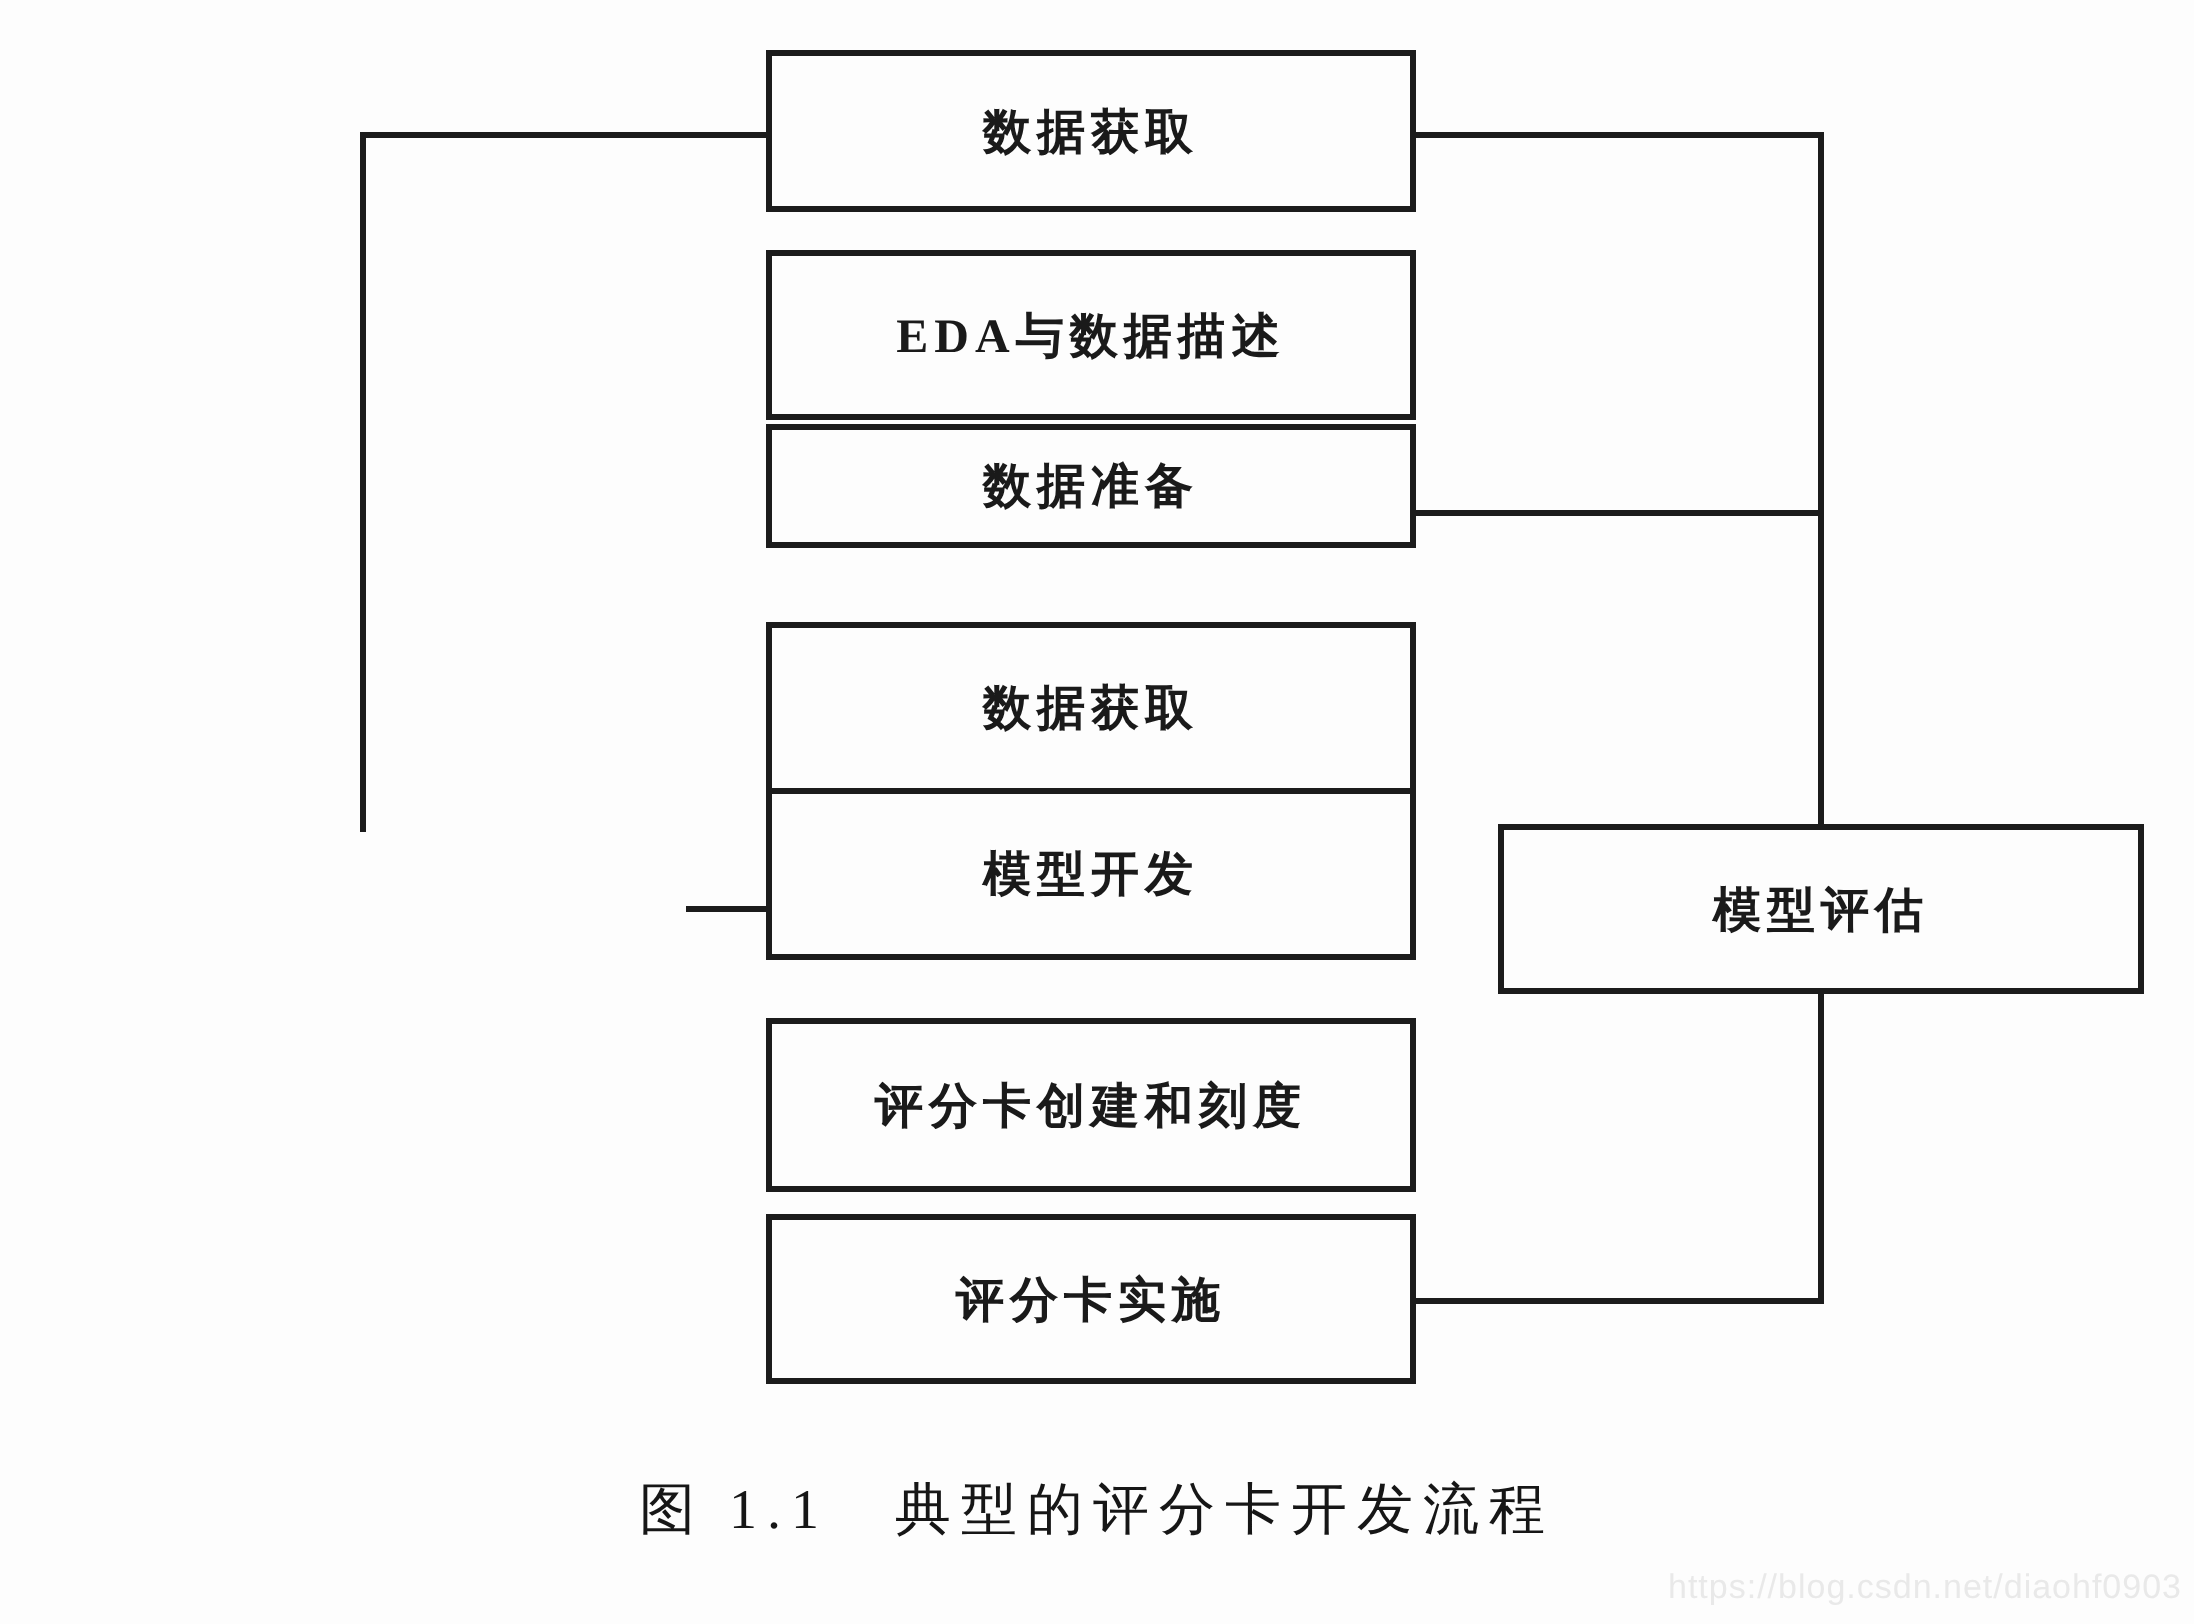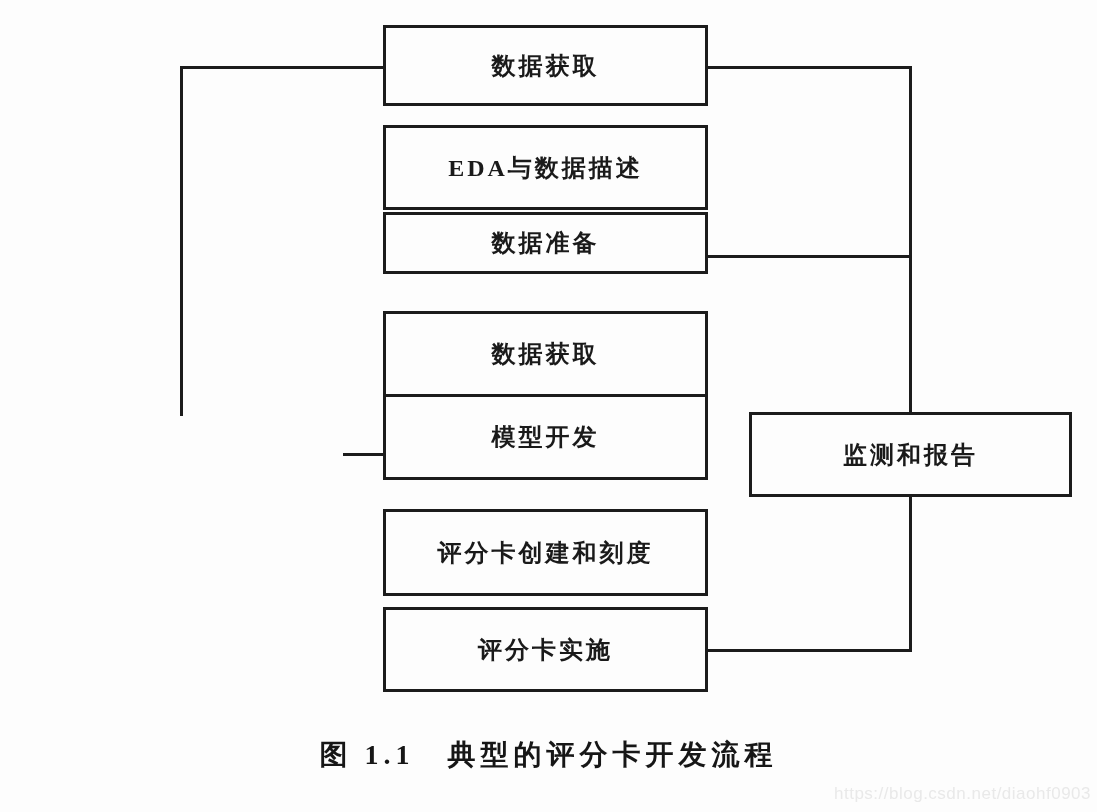--- a/index.html
+++ b/index.html
@@ -38,21 +38,21 @@
     background: #1c1c1c;
     z-index: 1;
   }
   .caption {
     position: absolute;
     left: 0;
     top: 736px;
     width: 100%;
     text-align: center;
     font-size: 28px;
-    font-weight: bold;
+    font-weight: normal;
     color: #161616;
     letter-spacing: 5px;
   }
   .watermark {
     position: absolute;
     top: 784px;
     right: 6px;
     font-size: 17px;
     color: #e9e9e9;
     letter-spacing: 0.5px;
@@ -90,20 +90,20 @@
     <span>模型开发</span>
   </div>
   <div class="flow-box center-box" style="top:509px; height:87px;">
     <span>评分卡创建和刻度</span>
   </div>
   <div class="flow-box center-box" style="top:607px; height:85px;">
     <span>评分卡实施</span>
   </div>
 
   <div class="flow-box" style="left:749px; top:412px; width:323px; height:85px;">
-    <span>监测和报告</span>
+    <span>模型评估</span>
   </div>
 
   <div class="caption">图 1.1　典型的评分卡开发流程</div>
 
   <div class="watermark">https://blog.csdn.net/diaohf0903</div>
 
 </div>
 
 </body></html>

